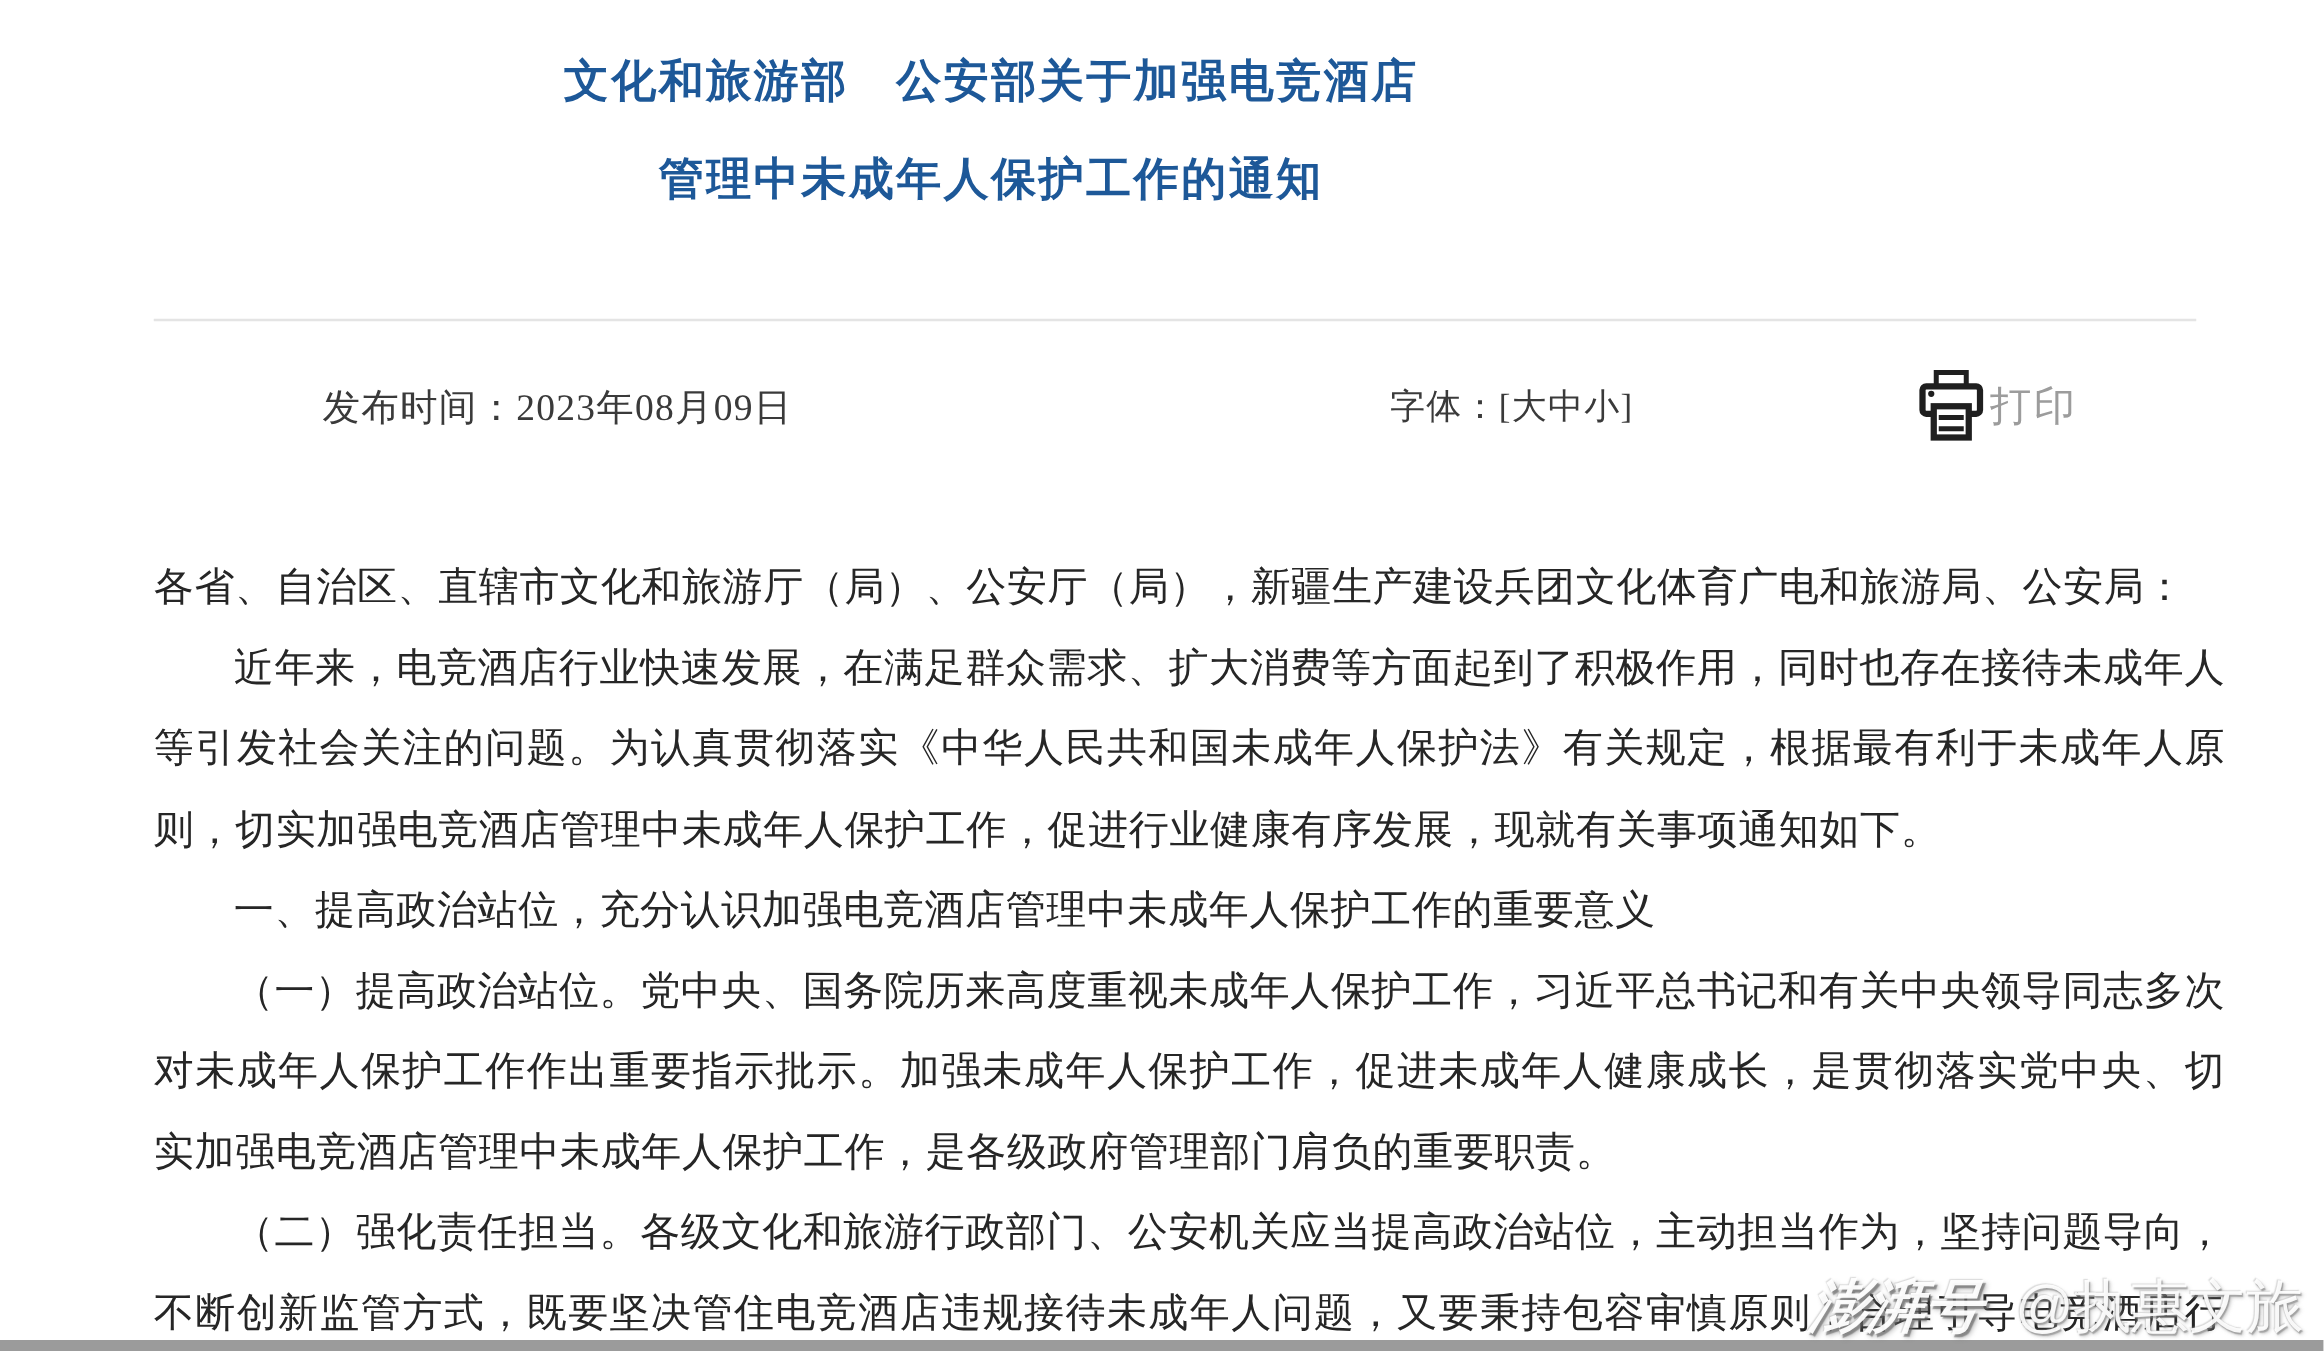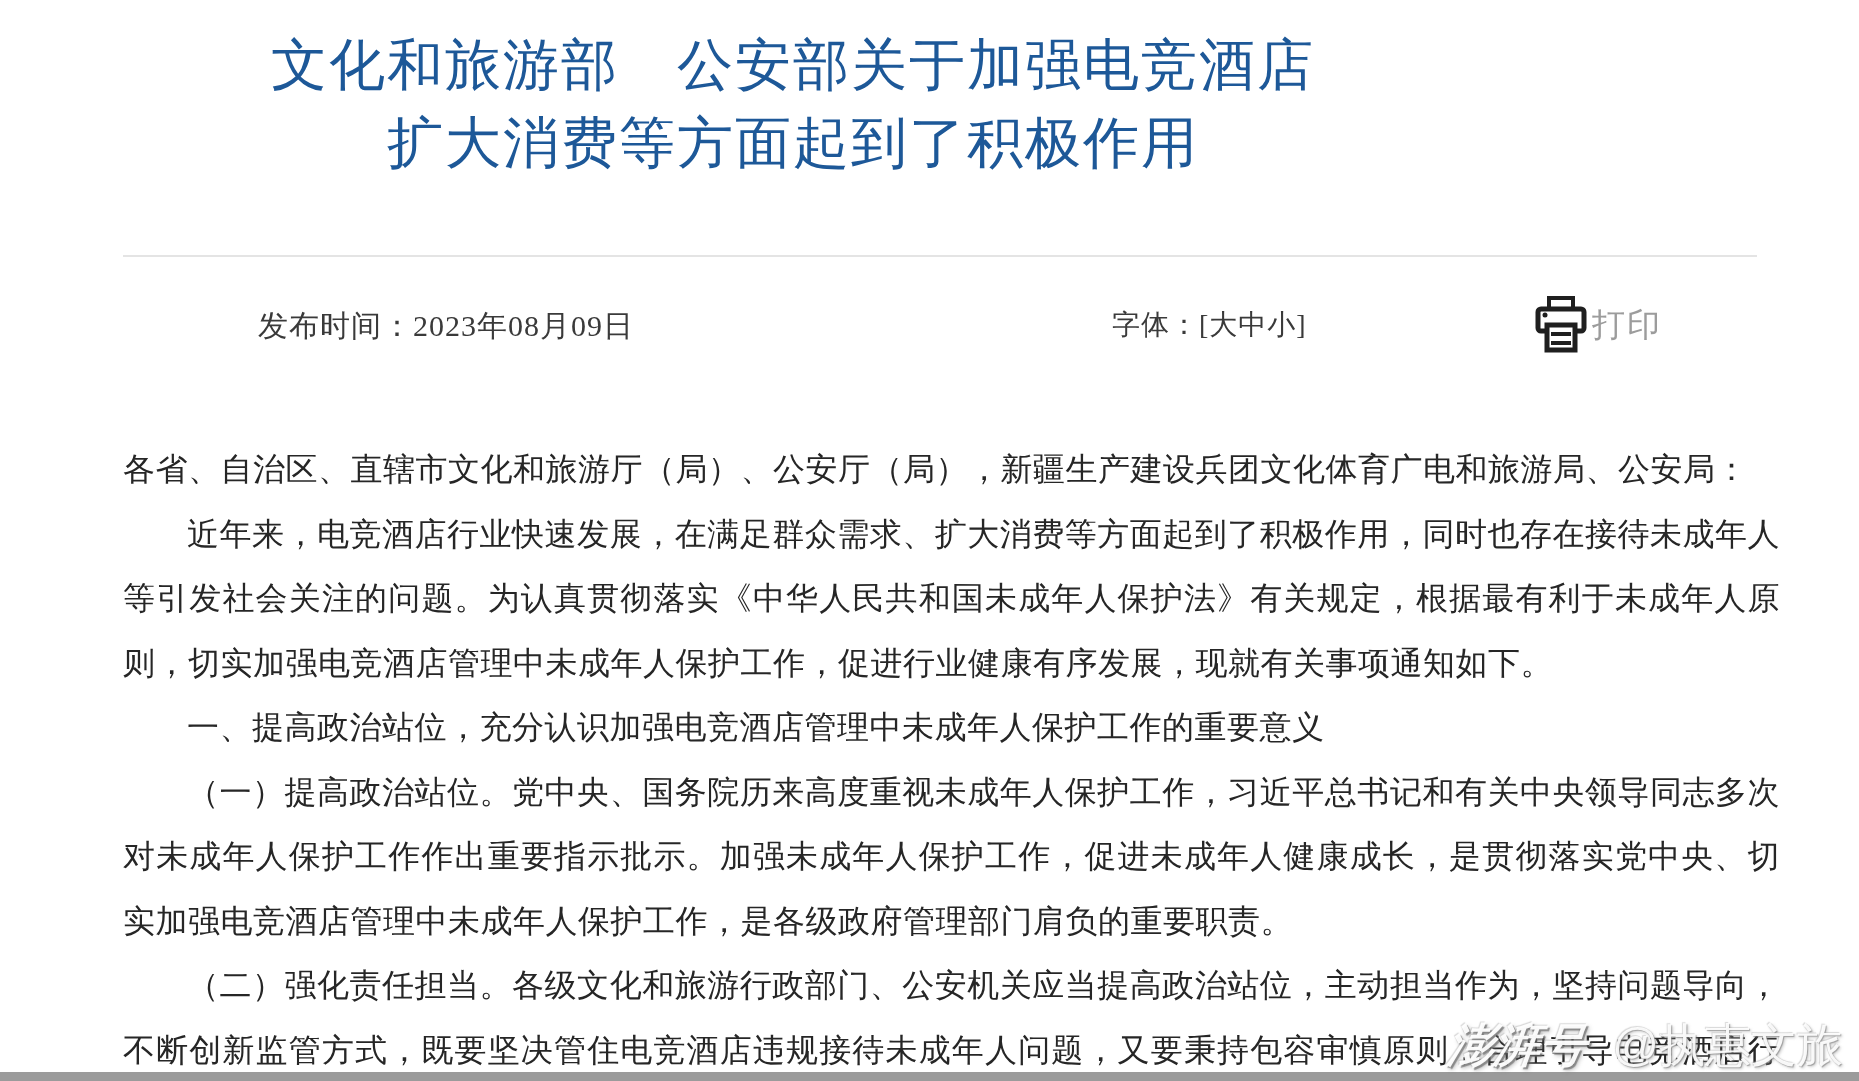--- a/index.html
+++ b/index.html
@@ -14,21 +14,21 @@
     background: #ffffff;
     overflow: hidden;
     font-family: "Liberation Serif", "DejaVu Serif", serif;
   }
   
   .title-block{
     position: absolute; top: 26px; left: 0; width: 1586px;
     text-align: center;
   }
   .title-line{
-    font-size: 56px; line-height: 78px; font-weight: 400;
+    font-size: 36px; line-height: 78px; font-weight: 700;
     color: var(--title-blue);
     letter-spacing: 2px;
     white-space: nowrap;
   }
   
   .divider{
     position: absolute; top: 255px; left: 123px;
     width: 1634px; height: 2px;
     background: var(--divider);
   }
@@ -92,21 +92,21 @@
     text-shadow: 1px 1px 1px rgba(120,120,120,0.6), -1px -1px 1px rgba(160,160,160,0.4), 2px 2px 3px rgba(140,140,140,0.4);
   }
 </style>
 </head>
 <body>
 
 <div class="page">
 
   <header class="title-block">
     <h1 class="title-line">文化和旅游部　公安部关于加强电竞酒店</h1>
-    <h1 class="title-line">扩大消费等方面起到了积极作用</h1>
+    <h1 class="title-line">管理中未成年人保护工作的通知</h1>
   </header>
 
   <div class="divider"></div>
 
   <div class="meta-row">
     <div class="publish"><span>发布时间：</span><span>2023年08月09日</span></div>
 
     <div class="font-control"><span>字体：</span><span>[</span><span class="font-opt">大</span><span class="font-opt">中</span><span class="font-opt">小</span><span>]</span></div>
 
     <button class="print-btn">

